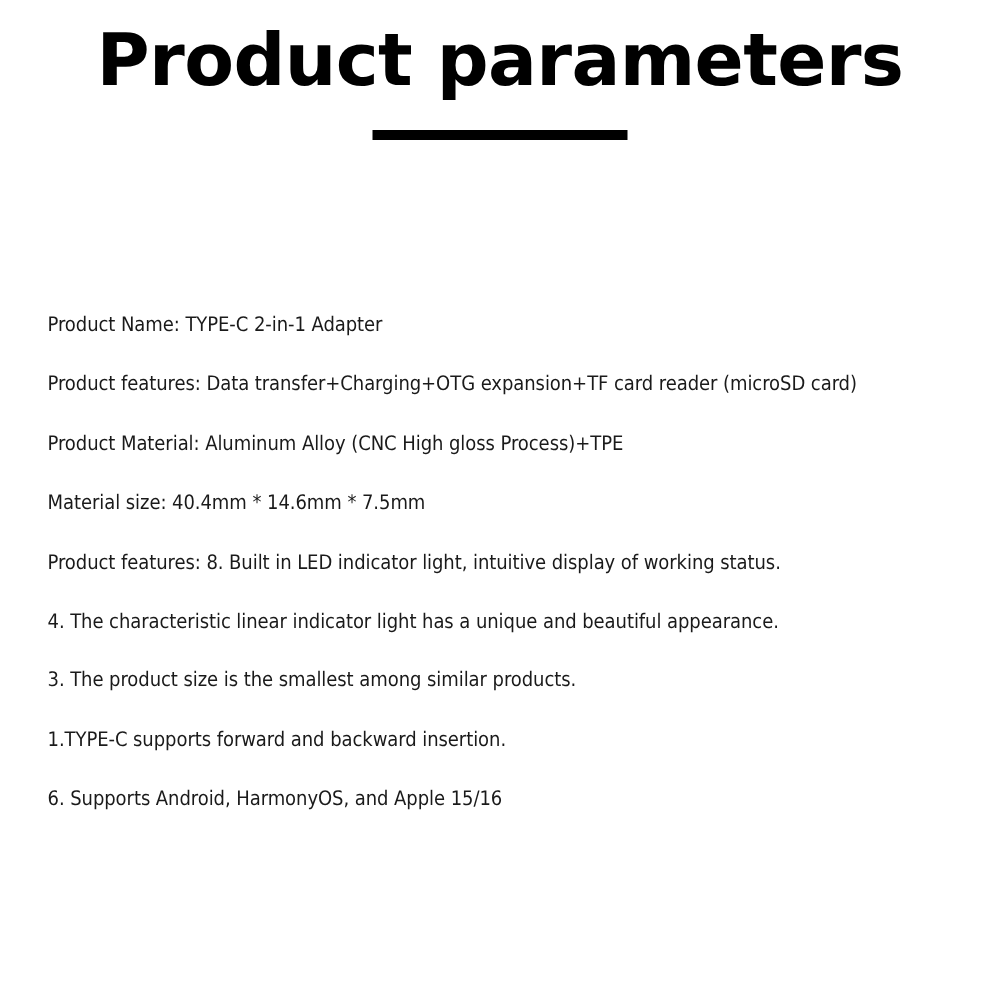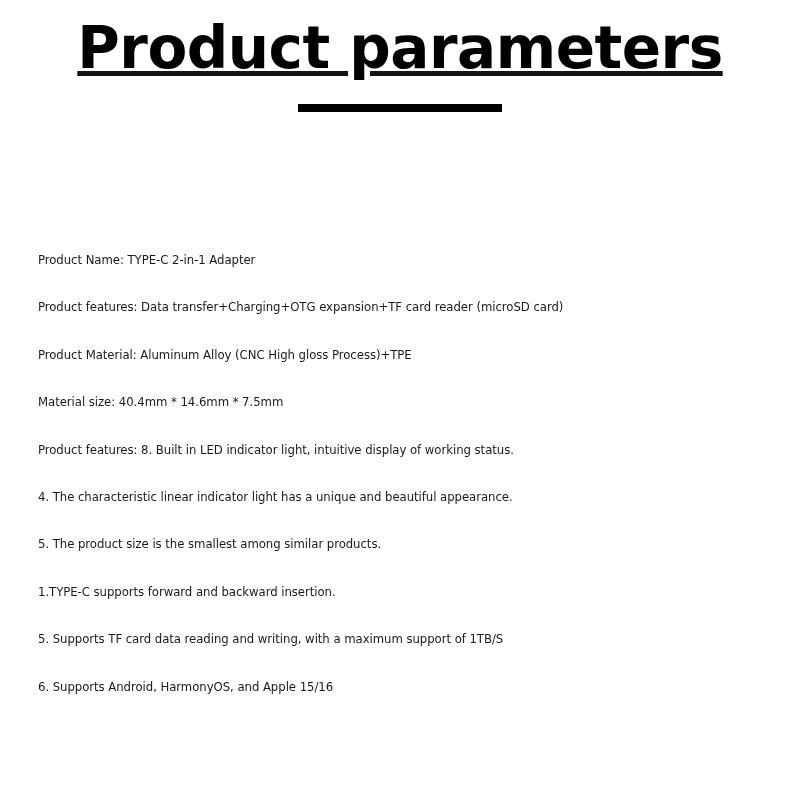--- a/index.html
+++ b/index.html
@@ -24,21 +24,20 @@
     box-sizing: border-box;
   }
 
   
   .header {
     position: absolute;
     top: 0;
     left: 0;
     width: 800px;
     text-align: center;
-    text-decoration: underline;
   }
 
   .page-title {
     margin: 0;
     padding-top: 14px;
     font-family: "DejaVu Sans", sans-serif;
     font-size: 58px;
     font-weight: 700;
     line-height: 68px;
     letter-spacing: -0.5px;
@@ -59,21 +58,21 @@
     top: 236px;
     left: 38px;
     width: 740px;
     list-style: none;
     margin: 0;
     padding: 0;
   }
 
   .spec-line {
     font-family: "DejaVu Sans Condensed", "Liberation Sans Narrow", "Liberation Sans", sans-serif;
-    font-size: 13px;
+    font-size: 16px;
     font-weight: 400;
     line-height: 47.4px;
     color: #1a1a1a;
     white-space: nowrap;
     letter-spacing: -0.05px;
   }
 </style>
 </head>
 <body>
 
@@ -84,19 +83,18 @@
     <div class="title-rule"></div>
   </div>
 
   <ul class="spec-list">
     <li class="spec-line">Product Name: TYPE-C 2-in-1 Adapter</li>
     <li class="spec-line">Product features: Data transfer+Charging+OTG expansion+TF card reader (microSD card)</li>
     <li class="spec-line">Product Material: Aluminum Alloy (CNC High gloss Process)+TPE</li>
     <li class="spec-line">Material size: 40.4mm * 14.6mm * 7.5mm</li>
     <li class="spec-line">Product features: 8. Built in LED indicator light, intuitive display of working status.</li>
     <li class="spec-line">4. The characteristic linear indicator light has a unique and beautiful appearance.</li>
-    <li class="spec-line">5. The product size is the smallest among similar products.</li>
+    <li class="spec-line">3. The product size is the smallest among similar products.</li>
     <li class="spec-line">1.TYPE-C supports forward and backward insertion.</li>
-    <li class="spec-line">5. Supports TF card data reading and writing, with a maximum support of 1TB/S</li>
     <li class="spec-line">6. Supports Android, HarmonyOS, and Apple 15/16</li>
   </ul>
 
 </div>
 
 </body></html>

